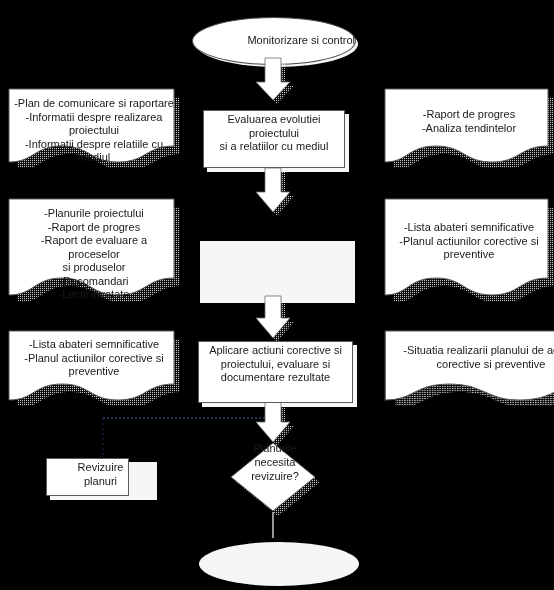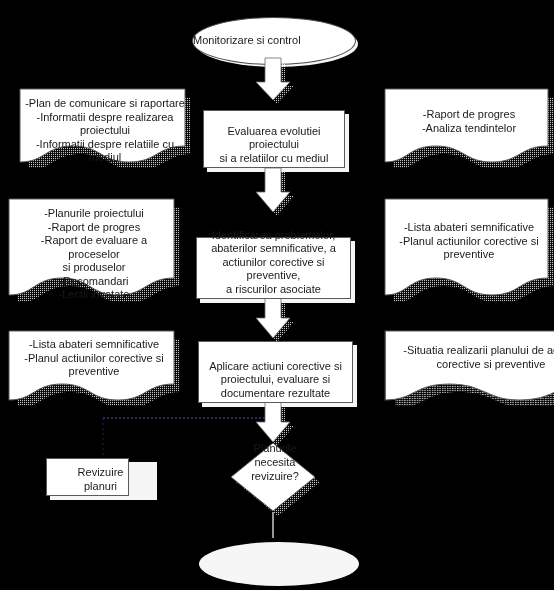--- a/index.html
+++ b/index.html
@@ -32,21 +32,21 @@
 
   
   .node {
     position: absolute;
     box-sizing: border-box;
   }
   .process {
     background: #ffffff;
     border: 1px solid #5a5a5a;
     display: flex;
-    align-items: flex-end;
+    align-items: flex-start;
     justify-content: center;
     padding: 2px 5px;
   }
   
   .shadow-dot::after {
     content: "";
     position: absolute;
     left: 4px;
     top: 4px;
     right: -4px;
@@ -82,21 +82,21 @@
   }
 
   
   .terminator {
     position: absolute;
     background: #ffffff;
     border: 1px solid #4a4a4a;
     border-radius: 50%;
     display: flex;
     align-items: center;
-    justify-content: flex-start;
+    justify-content: flex-end;
   }
   .ellipse-shadow {
     position: absolute;
     border-radius: 50%;
     z-index: 0;
     background-image:
       radial-gradient(circle at 1px 1px, #ffffff 0.7px, transparent 0.9px);
     background-size: 2px 2px;
     pointer-events: none;
   }
@@ -174,21 +174,21 @@
   <svg class="feedback-line" style="left:95px; top:410px;" width="180" height="60" viewBox="0 0 180 60">
     <line x1="8" y1="8" x2="172" y2="8" stroke="#2c3c7e" stroke-width="1.6" stroke-dasharray="2 2"></line>
     <line x1="8" y1="8" x2="8" y2="50" stroke="#20305f" stroke-width="1.6" stroke-dasharray="2 3" opacity="0.55"></line>
   </svg>
 
   <div class="ellipse-shadow" style="left:196px; top:21px; width:162px; height:46px;"></div>
   <div class="terminator" style="left:192px; top:17px; width:162px; height:46px;">
     <div class="shape-text">Monitorizare si control</div>
   </div>
 
-  <div class="document" style="left:19px; top:88px; width:172px; height:80px;">
+  <div class="document" style="left:8px; top:88px; width:172px; height:80px;">
     <svg class="doc-svg" viewBox="0 0 172 80" preserveAspectRatio="none">
       <path d="M5,5 L170,5 L170,62 C142,62 142,78 114,78 C86,78 86,62 58,62 C30,62 30,78 5,78 Z" transform="translate(4,4)" fill="url(#dots)"></path>
       <path d="M1,1 L166,1 L166,58 C138,58 138,74 110,74 C82,74 82,58 54,58 C26,58 26,74 1,74 Z" fill="#ffffff" stroke="#5a5a5a" stroke-width="1"></path>
     </svg>
     <div class="doc-label shape-text">-Plan de comunicare si raportare
 -Informatii despre realizarea
 proiectului
 -Informatii despre relatiile cu mediul</div>
   </div>
 
@@ -214,26 +214,20 @@
     </svg>
     <div class="doc-label shape-text" style="">-Planurile proiectului
 -Raport de progres
 -Raport de evaluare a  proceselor
 si produselor
 -Recomandari
 -Lectii invatate</div>
   </div>
 
   <div class="shadow-host shadow-dot" style="left:196px; top:237px; width:155px; height:62px; z-index:1;"></div>
-  <div class="node process" style="left:196px; top:237px; width:155px; height:62px; z-index:3;">
-    <div class="shape-text">Identificarea problemelor,
-abaterilor semnificative, a
-actiunilor corective si preventive,
-a riscurilor asociate</div>
-  </div>
 
   <div class="document" style="left:384px; top:198px; width:170px; height:104px;">
     <svg class="doc-svg" viewBox="0 0 170 104" preserveAspectRatio="none">
       <path d="M5,5 L168,5 L168,84 C140,84 140,101 112,101 C84,101 84,84 56,84 C28,84 28,101 5,101 Z" transform="translate(4,4)" fill="url(#dots)"></path>
       <path d="M1,1 L164,1 L164,80 C136,80 136,97 108,97 C80,97 80,80 52,80 C24,80 24,97 1,97 Z" fill="#ffffff" stroke="#5a5a5a" stroke-width="1"></path>
     </svg>
     <div class="doc-label shape-text" style="padding-top:23px;">-Lista abateri semnificative
 -Planul actiunilor corective si
 preventive</div>
   </div>

